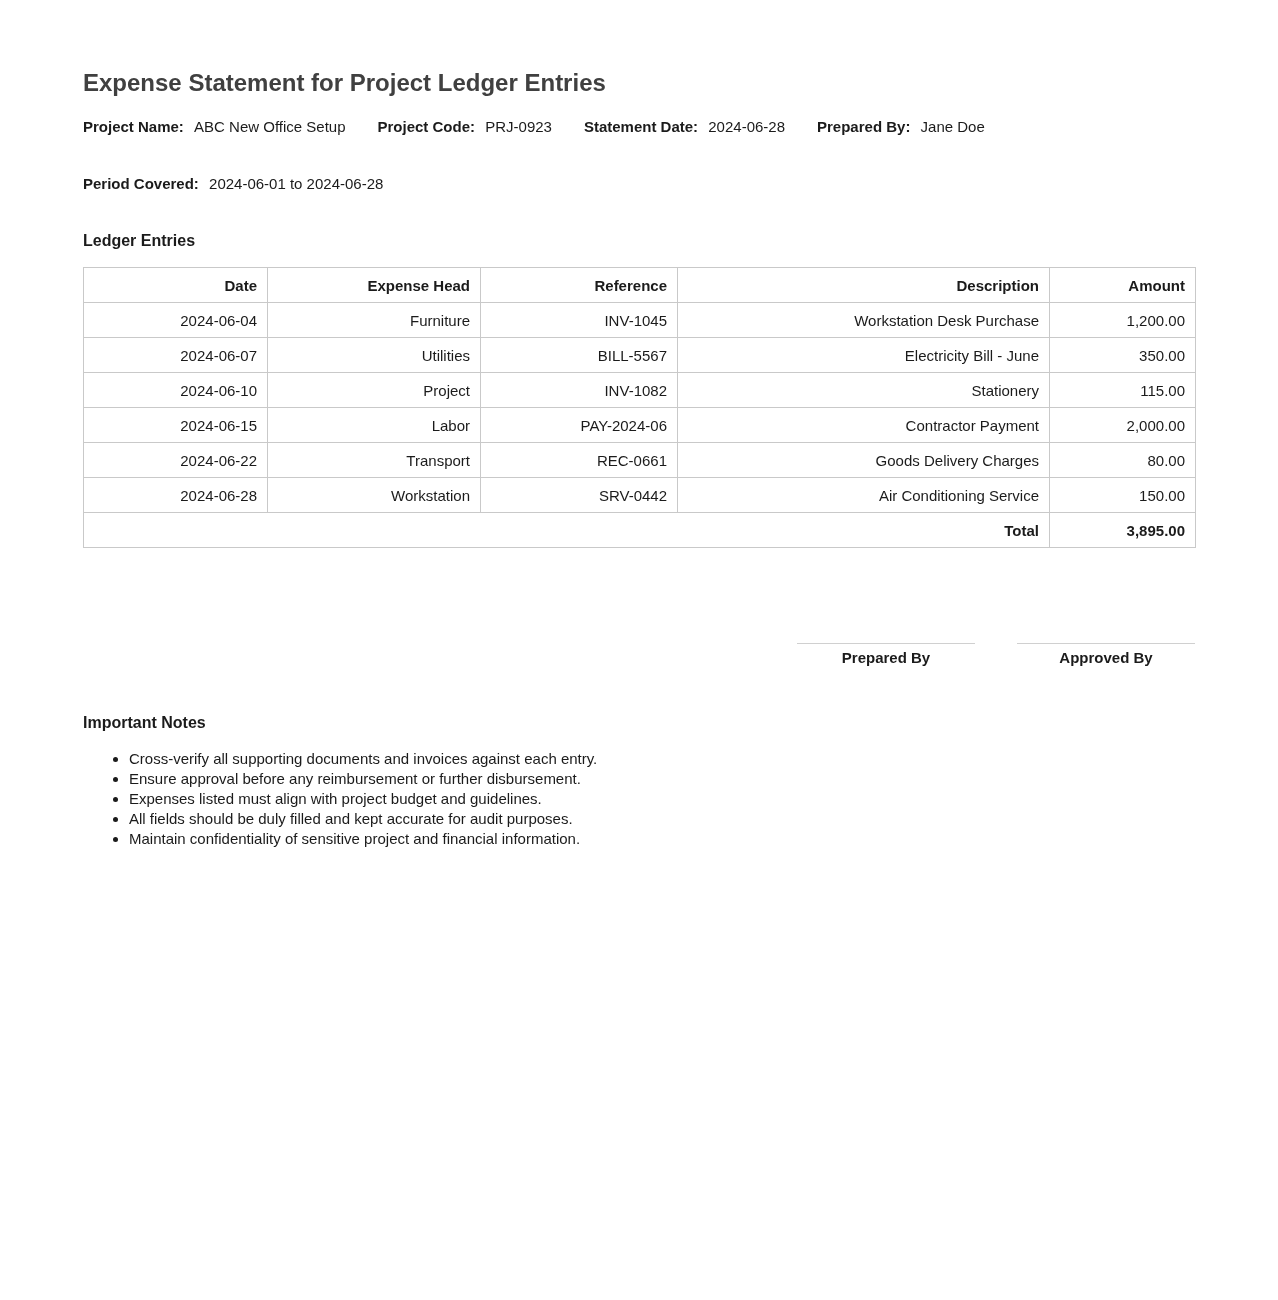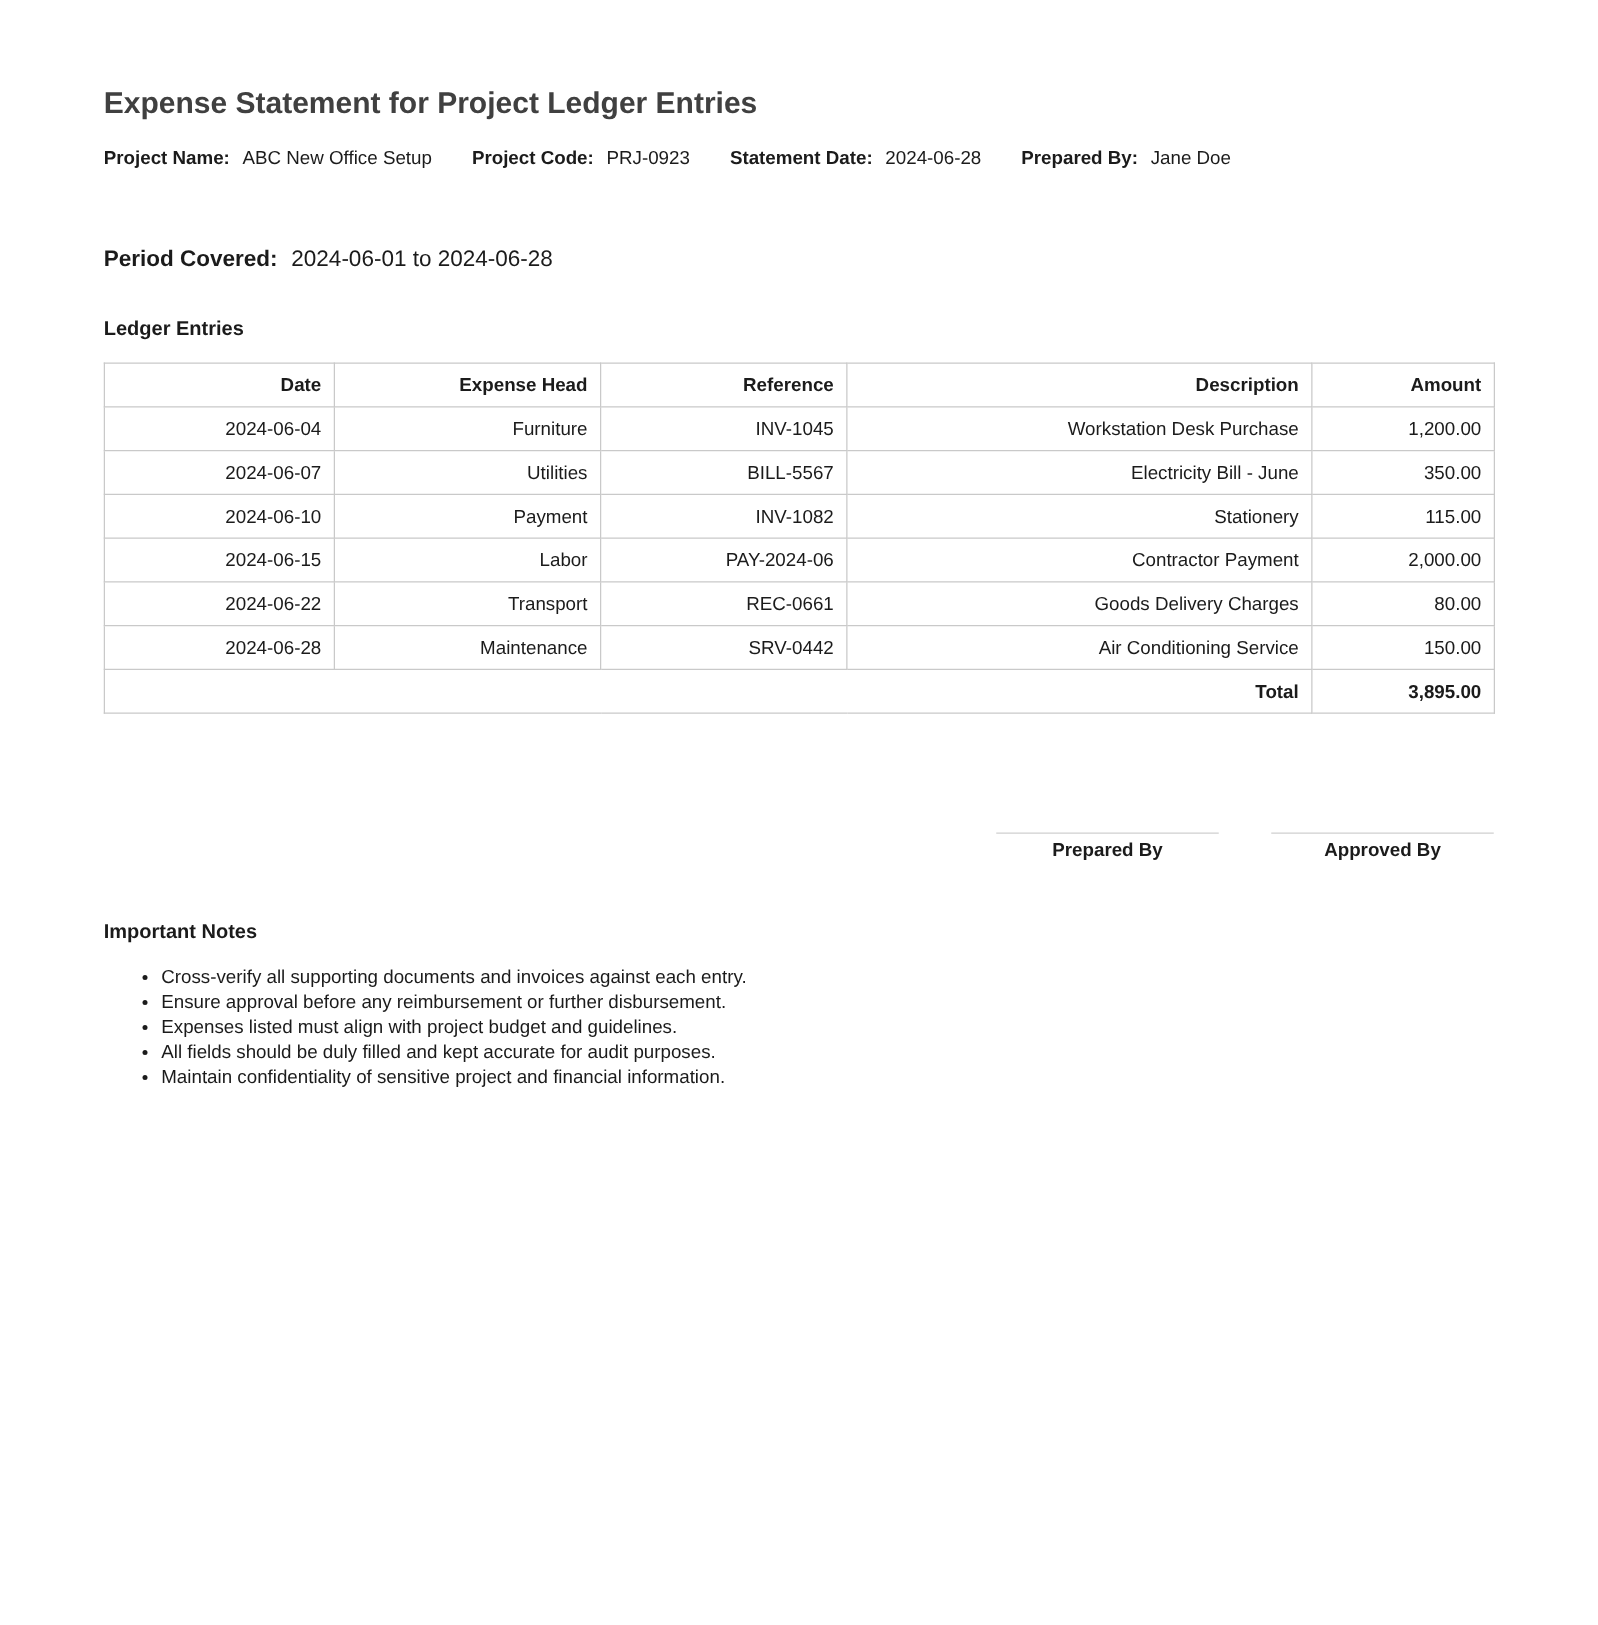--- a/index.html
+++ b/index.html
@@ -26,22 +26,22 @@
     display: flex;
     flex-wrap: wrap;
     gap: 0 32px;
     font-size: 15px;
     line-height: 18px;
   }
   .meta-item { white-space: nowrap; }
   .meta-label { font-weight: 700; }
   .meta-value { font-weight: 400; margin-left: 6px; }
   .period-row {
-    margin-top: 62px;
-    font-size: 18px;
+    margin-top: 39px;
+    font-size: 15px;
     line-height: 18px;
   }
   .section-heading {
     font-size: 16px;
     font-weight: 700;
     line-height: 19px;
   }
   .ledger-heading { margin-top: 38px; }
   table.ledger {
     margin-top: 17px;
@@ -154,21 +154,21 @@
     <tr>
       <td>2024-06-07</td>
       <td>Utilities</td>
       <td>BILL-5567</td>
       <td>Electricity Bill - June</td>
       <td>350.00</td>
     </tr>
 
     <tr>
       <td>2024-06-10</td>
-      <td>Payment</td>
+      <td>Project</td>
       <td>INV-1082</td>
       <td>Stationery</td>
       <td>115.00</td>
     </tr>
 
     <tr>
       <td>2024-06-15</td>
       <td>Labor</td>
       <td>PAY-2024-06</td>
       <td>Contractor Payment</td>
@@ -178,21 +178,21 @@
     <tr>
       <td>2024-06-22</td>
       <td>Transport</td>
       <td>REC-0661</td>
       <td>Goods Delivery Charges</td>
       <td>80.00</td>
     </tr>
 
     <tr>
       <td>2024-06-28</td>
-      <td>Maintenance</td>
+      <td>Workstation</td>
       <td>SRV-0442</td>
       <td>Air Conditioning Service</td>
       <td>150.00</td>
     </tr>
   </tbody>
     <tfoot>
       <tr>
         <td class="total-label-cell" colspan="4">Total</td>
         <td class="total-value-cell">3,895.00</td>
       </tr>

